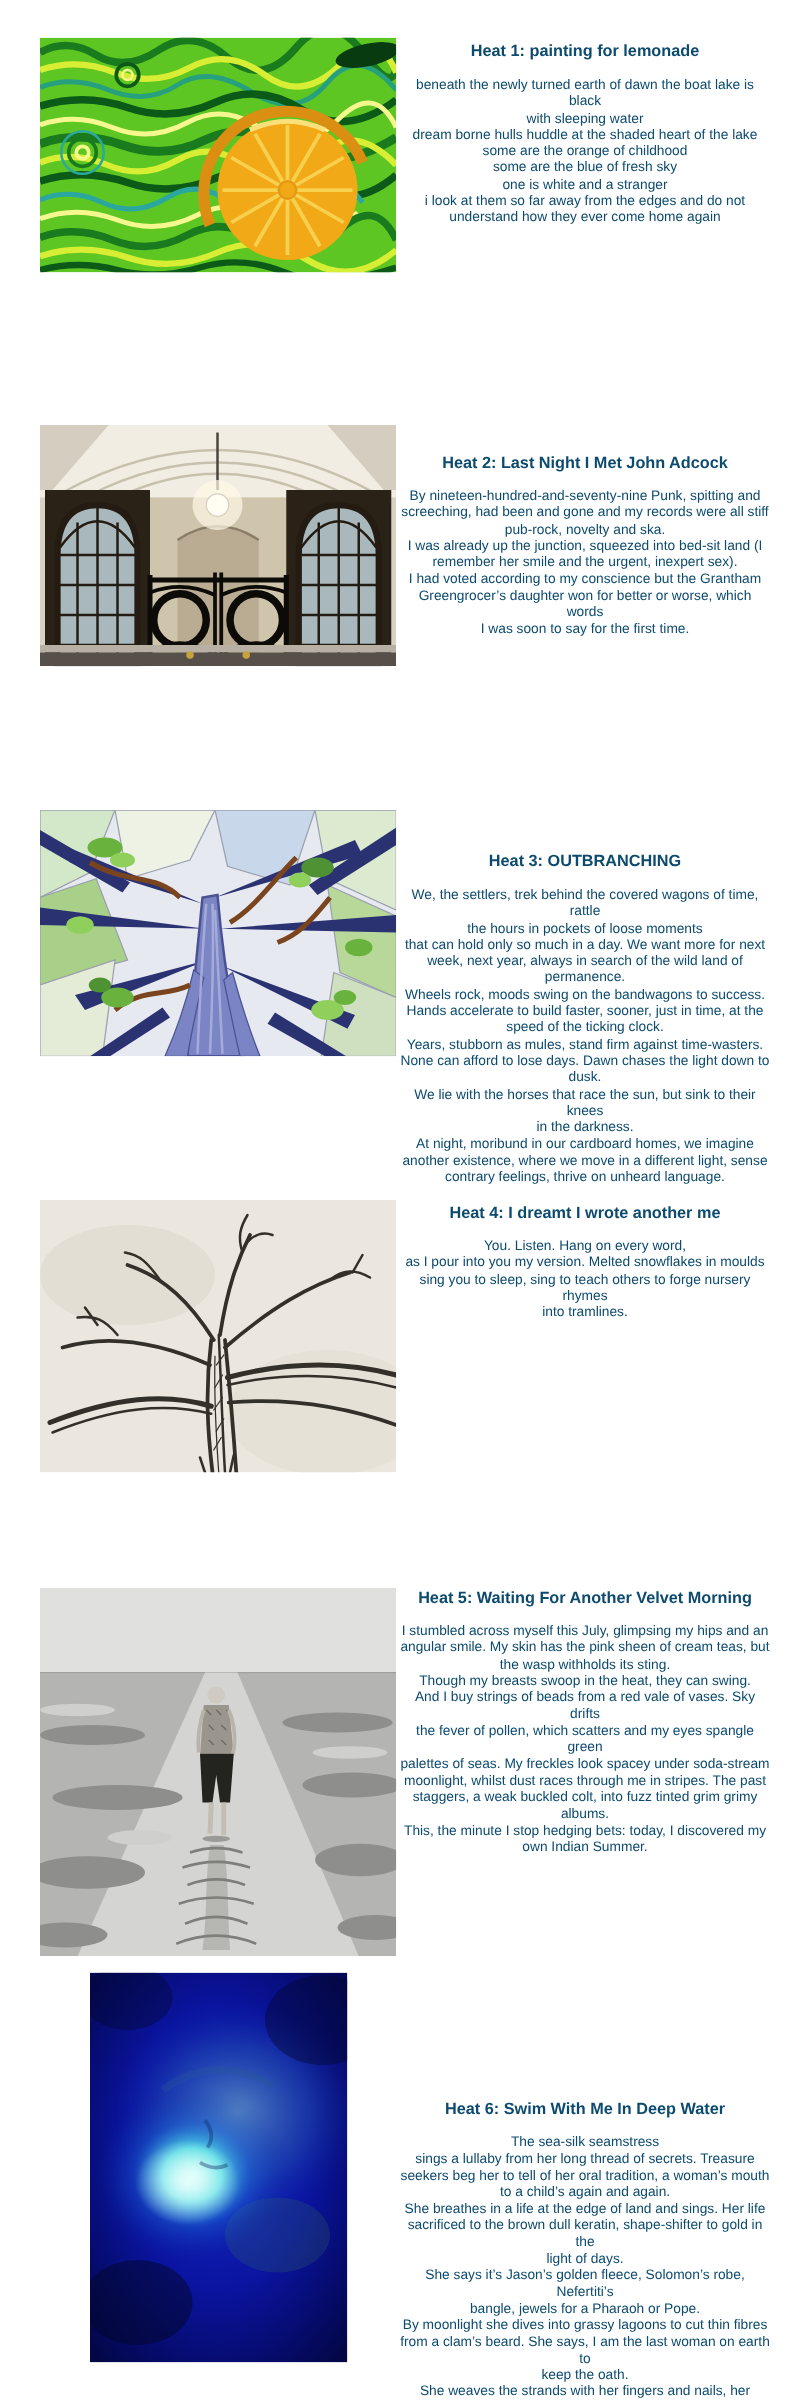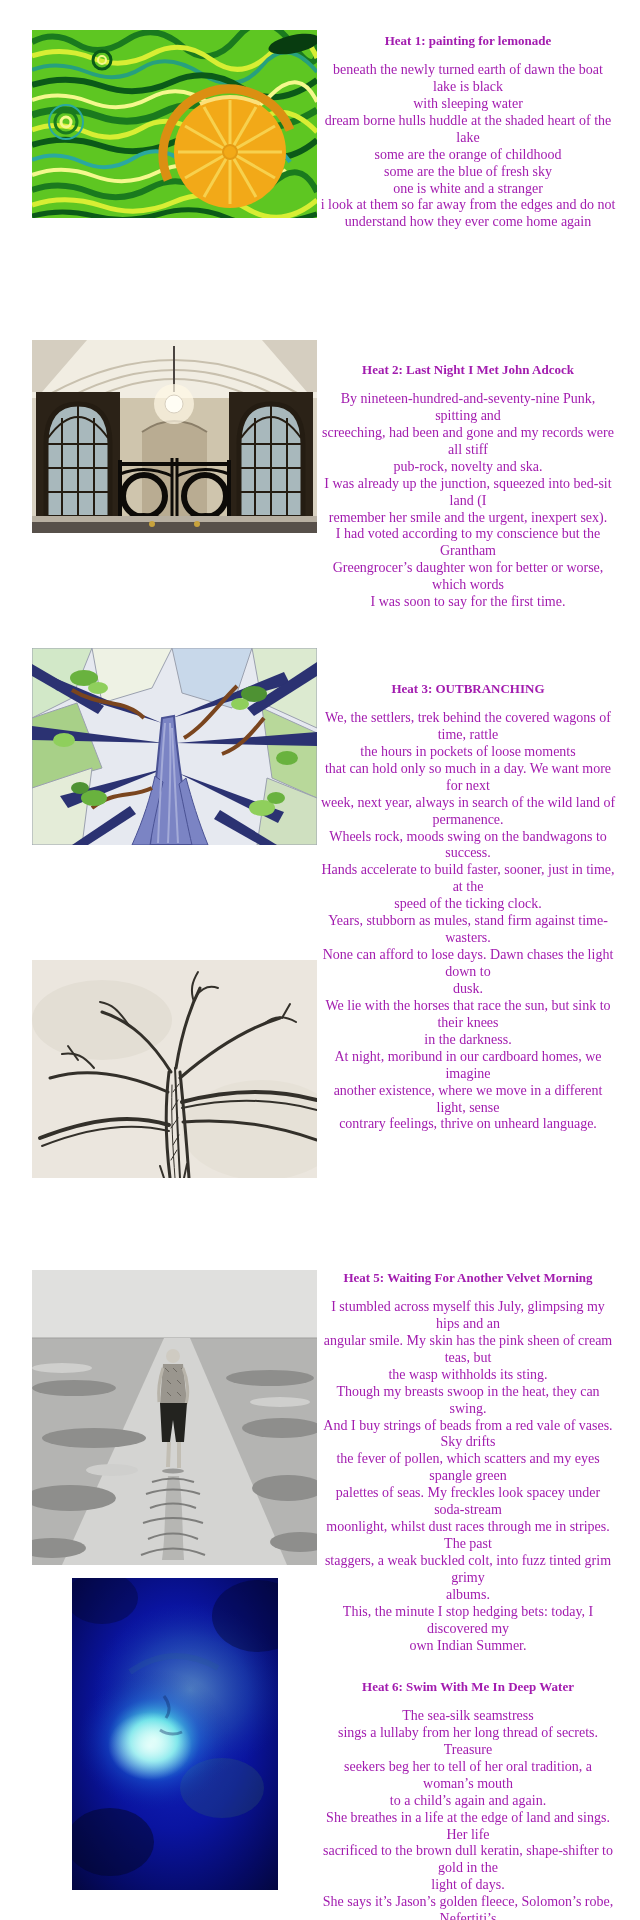--- a/index.html
+++ b/index.html
@@ -1,22 +1,22 @@
 <!DOCTYPE html>
 <html><head>
 <meta charset="utf-8">
 <style>
   html,body{margin:0;padding:0;background:#ffffff;}
   #page{position:relative;width:640px;height:1920px;background:#ffffff;overflow:hidden;
-        font-family:Liberation Serif, serif;color:#a21caf;}
+        font-family:Liberation Sans, sans-serif;color:#0c4a6e;}
   .art{position:absolute;overflow:hidden;}
   .art svg{display:block;}
   .content{position:absolute;left:320px;width:296px;text-align:center;}
   .heat-title{font-size:13px;font-weight:bold;margin:0 0 13px 0;line-height:1.15;}
-  .poem{font-size:14px;line-height:1.21;white-space:pre-line;margin:0;}
+  .poem{font-size:11px;line-height:1.21;white-space:pre-line;margin:0;}
   
   #art1{left:32px;top:30px;width:285px;height:188px;}
   #art2{left:32px;top:340px;width:285px;height:193px;}
   #art3{left:32px;top:648px;width:285px;height:197px;}
   #art4{left:32px;top:960px;width:285px;height:218px;}
   #art5{left:32px;top:1270px;width:285px;height:295px;}
   #art6{left:72px;top:1578px;width:206px;height:312px;}
   #content1{top:34px;}
   #content2{top:363px;}
   #content3{top:682px;}
@@ -272,20 +272,27 @@
         <path d="M250,58 L258,44" stroke-width="2"></path>
 
         <path d="M150,142 C195,130 240,128 285,140" stroke-width="4"></path>
         <path d="M150,148 C195,138 240,138 285,150" stroke-width="2"></path>
 
         <path d="M151,162 C200,158 246,166 285,180" stroke-width="3"></path>
 
         <path d="M139,200 L145,190 M141,185 L147,175 M139,168 L146,158 M140,150 L146,140 M141,132 L147,124" stroke-width="1"></path>
       </g>
     </svg>
+  </div>
+  <div class="content" id="content4">
+    <h2 class="heat-title">Heat 4: I dreamt I wrote another me</h2>
+    <p class="poem">You. Listen. Hang on every word,
+as I pour into you my version. Melted snowflakes in moulds
+sing you to sleep, sing to teach others to forge nursery rhymes
+into tramlines.</p>
   </div>
 
   <div class="art" id="art5">
     <svg width="285" height="295" viewBox="0 0 285 295">
       <rect width="285" height="68" fill="#e0e0de"></rect>
       <rect y="68" width="285" height="227" fill="#b4b4b2"></rect>
       <line x1="0" y1="68" x2="285" y2="68" stroke="#a0a09e" stroke-width="1"></line>
       <polygon points="132,68 158,68 255,295 30,295" fill="#d4d4d2"></polygon>
       <g fill="#8e8e8c">
         <ellipse cx="42" cy="118" rx="42" ry="8"></ellipse>

